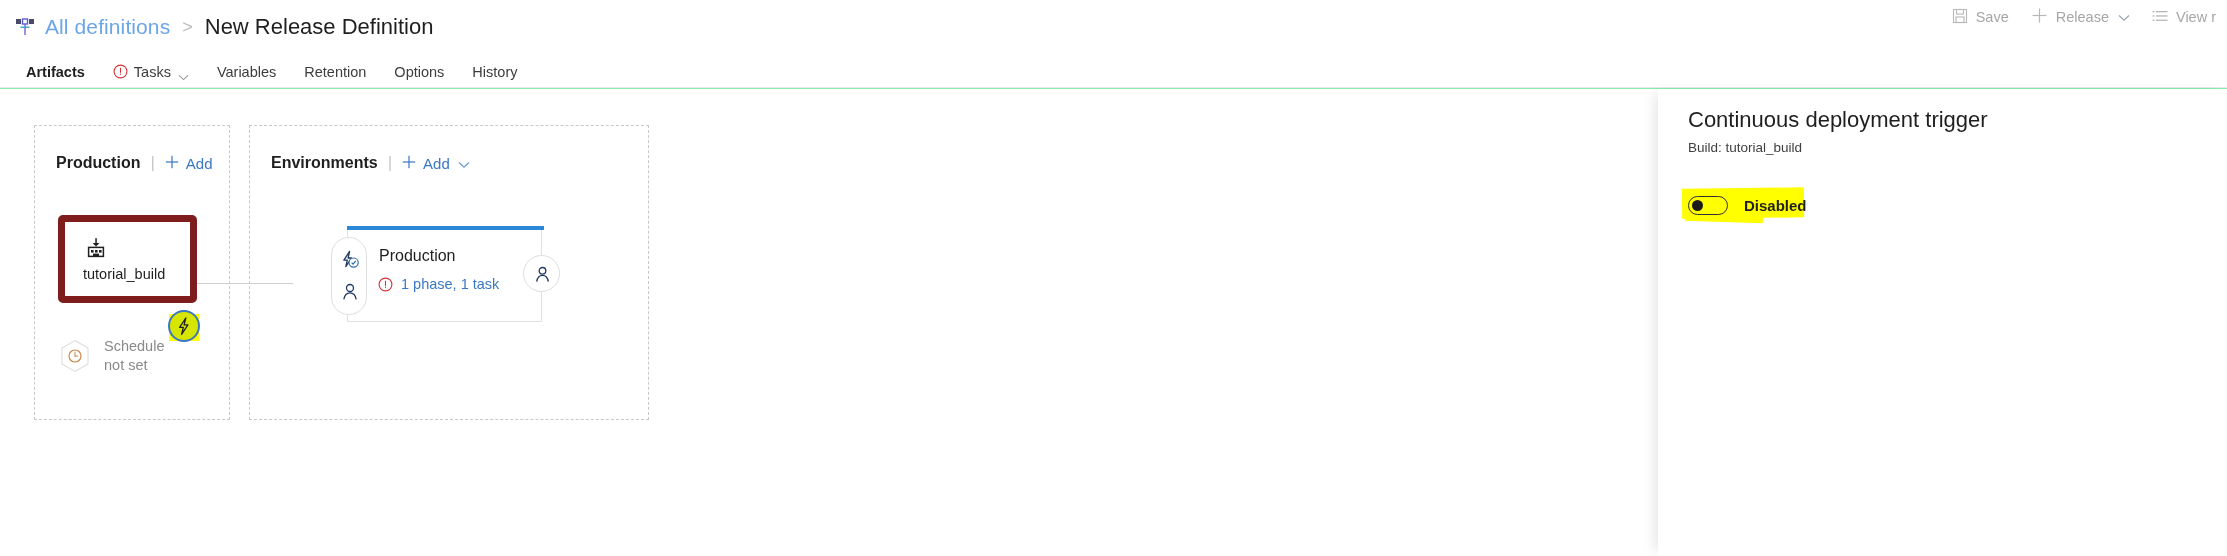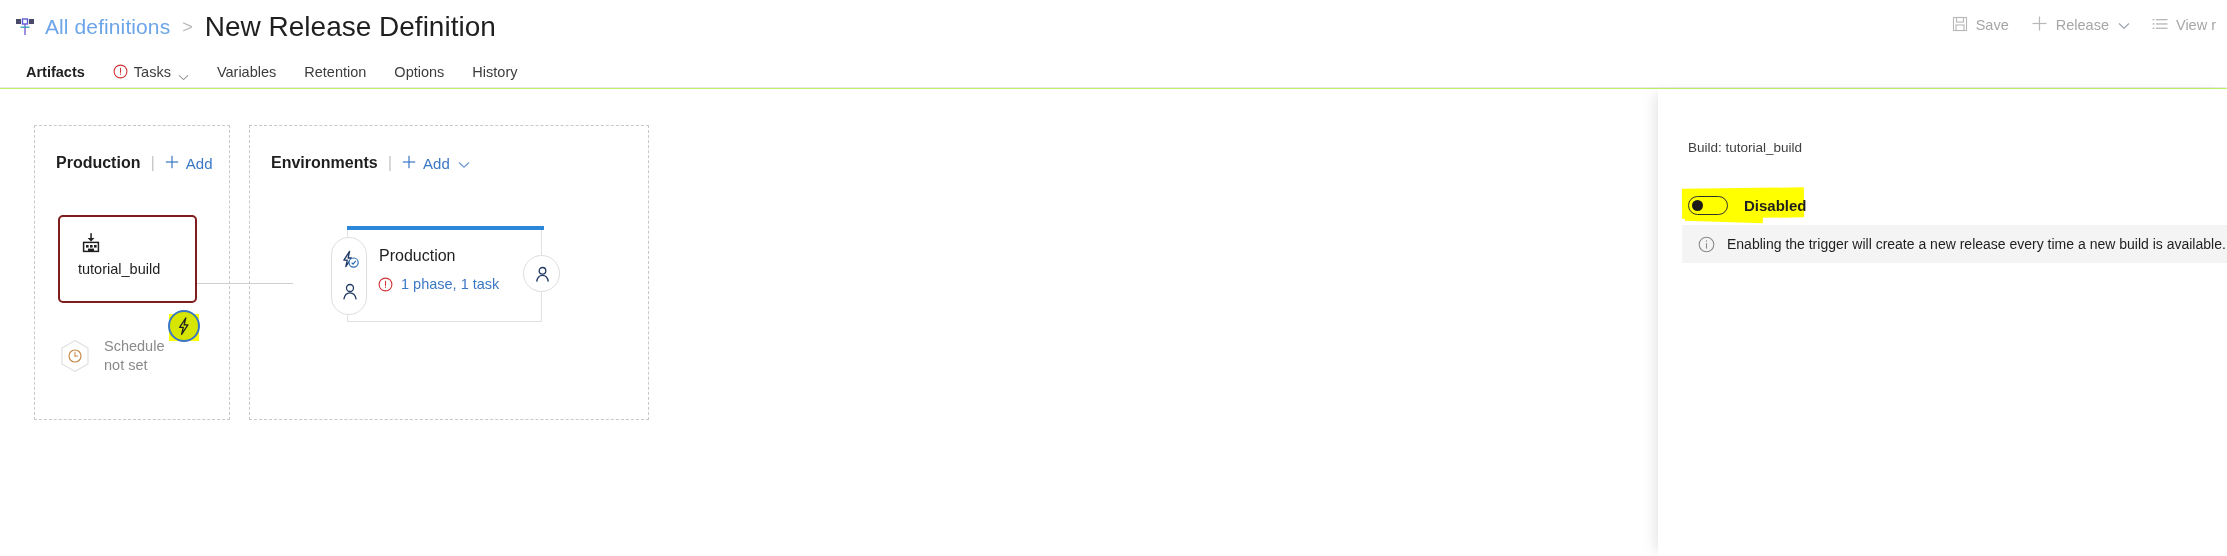--- a/index.html
+++ b/index.html
@@ -7,21 +7,21 @@
     width: 2227px;
     height: 556px;
     background: #ffffff;
     font-family: "Liberation Sans", sans-serif;
     overflow: hidden;
   }
   .app {
     position: relative;
     width: 2227px;
     height: 556px;
-    background: #bef264;
+    background: #86efac;
   }
 
   
   .header {
     position: absolute;
     left: 0; top: 0;
     width: 2227px;
     height: 88px;
     background: #ffffff;
     border-bottom: 1px solid #eaeaea;
@@ -46,21 +46,21 @@
     cursor: pointer;
     white-space: nowrap;
   }
   .bc-sep {
     font-size: 18px;
     color: #b9b9b9;
     margin: 0 12px;
     font-weight: 300;
   }
   .bc-title {
-    font-size: 28px;
+    font-size: 22px;
     color: #1f1f1f;
     white-space: nowrap;
   }
 
   
   .tabs {
     position: absolute;
     left: 12px; top: 52px;
     display: flex;
     align-items: flex-end;
@@ -96,21 +96,21 @@
   }
   .tab .chev {
     margin-left: 7px;
     width: 11px; height: 7px;
     flex: none;
   }
 
   
   .hdr-actions {
     position: absolute;
-    right: 0; top: 8px;
+    right: 0; top: 0;
     display: flex;
     align-items: center;
     height: 34px;
   }
   .hdr-btn {
     display: flex;
     align-items: center;
     height: 32px;
     padding: 0 11px;
     color: #a6a6a6;
@@ -167,21 +167,21 @@
     cursor: pointer;
   }
   .addlink .plus { margin-right: 7px; flex: none; }
   .addlink .chev { margin-left: 8px; flex: none; }
 
   
   .artifact-node {
     position: absolute;
     left: 58px; top: 126px;
     width: 139px; height: 88px;
-    border: 2px solid #7f1d1d;
+    border: 7px solid #7f1d1d;
     border-radius: 5px;
     background: #ffffff;
     cursor: pointer;
   }
   .artifact-node .icn {
     position: absolute;
     left: 19px; top: 14px;
     width: 24px; height: 24px;
   }
   .artifact-node .nm {
@@ -609,37 +609,28 @@
       <span class="i1">
         <svg width="19" height="19" viewBox="0 0 19 19">
           <circle cx="9.5" cy="5.8" r="3.3" fill="none" stroke="#1f3864" stroke-width="1.3"></circle>
           <path d="M3.7 16.6 C4.4 12.1 6.8 10.4 9.5 10.4 C12.2 10.4 14.6 12.1 15.3 16.6" fill="none" stroke="#1f3864" stroke-width="1.3"></path>
         </svg>
       </span>
     </div>
   </div>
 
   <div class="rpanel">
+    <div class="rp-title">Continuous deployment trigger</div>
     <div class="rp-sub">Build: tutorial_build</div>
 
     <div class="toggle-hl"></div>
     <div class="toggle-hl2"></div>
 
     <div class="toggle-row">
       <span class="switch">
         <span class="knob"></span>
       </span>
       <span class="toggle-label">Disabled</span>
     </div>
 
-    <div class="infobar">
-      <span class="ic">
-        <svg width="17" height="17" viewBox="0 0 17 17">
-          <circle cx="8.5" cy="8.5" r="7.3" fill="none" stroke="#8a8a8a" stroke-width="1.05"></circle>
-          <rect x="7.95" y="7.2" width="1.1" height="5.4" fill="#8a8a8a"></rect>
-          <rect x="7.95" y="4.4" width="1.1" height="1.3" fill="#8a8a8a"></rect>
-        </svg>
-      </span>
-      <span class="msg">Enabling the trigger will create a new release every time a new build is available.</span>
-    </div>
   </div>
 
 </div>
 
 </body></html>

